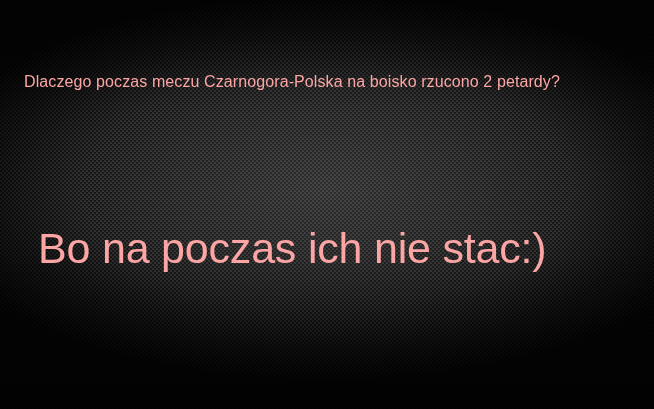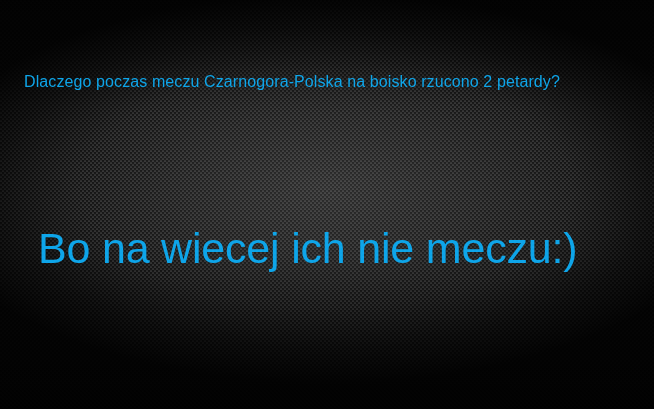--- a/index.html
+++ b/index.html
@@ -51,21 +51,21 @@
         rgba(0,0,0,0.55) 100%);
   }
 
   #content-layer {
     position: absolute;
     inset: 0;
   }
 
   .meme-text {
     position: absolute;
-    color: #0ea5e9;
+    color: #fca5a5;
     white-space: nowrap;
     -webkit-font-smoothing: antialiased;
   }
 
   #question-line {
     left: 24px;
     top: 72px;
     font-size: 16px;
     font-weight: 400;
     letter-spacing: 0.1px;
@@ -87,17 +87,17 @@
 <div id="meme-card">
 
   <div id="texture-layer"></div>
 
   <div id="vignette-layer"></div>
 
   <div id="content-layer">
 
     <div class="meme-text" id="question-line">Dlaczego poczas meczu Czarnogora-Polska na boisko rzucono 2 petardy?</div>
 
-    <div class="meme-text" id="punchline">Bo na wiecej ich nie meczu:)</div>
+    <div class="meme-text" id="punchline">Bo na poczas ich nie stac:)</div>
 
   </div>
 
 </div>
 
 </body></html>

